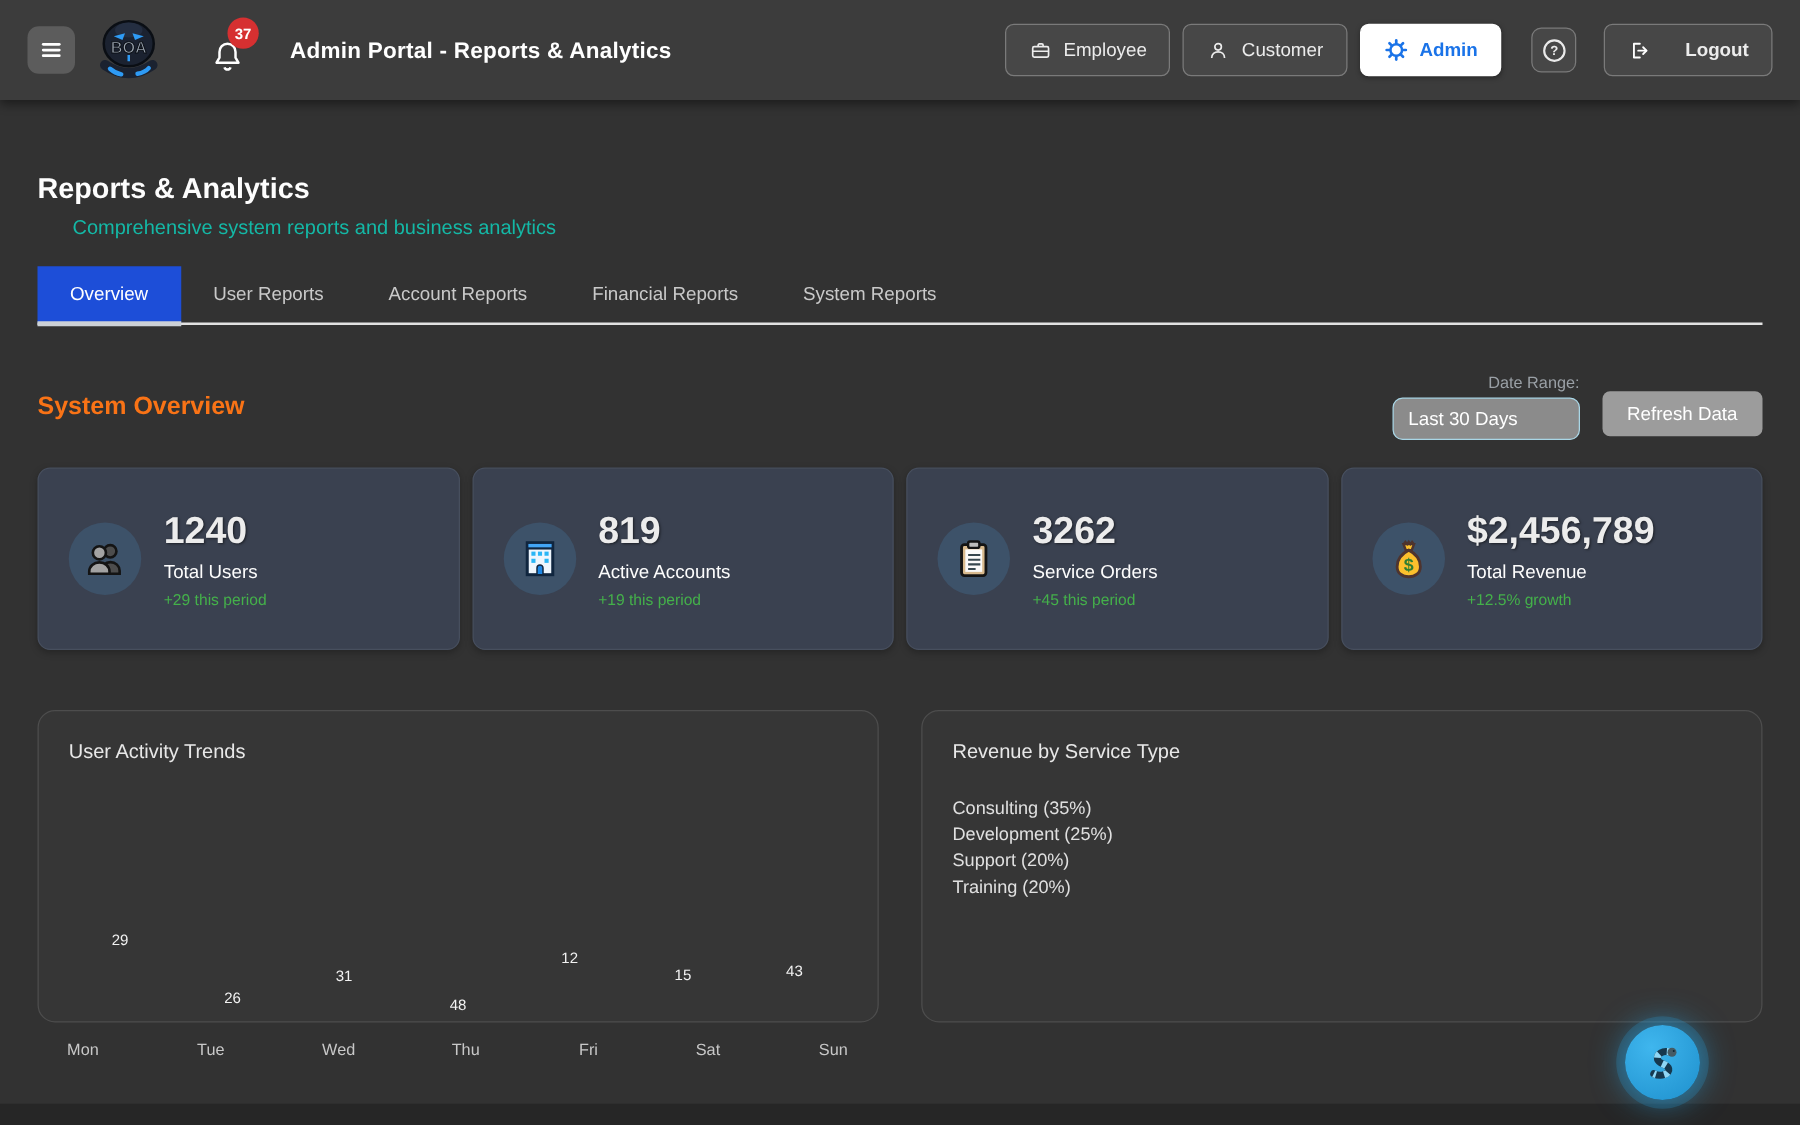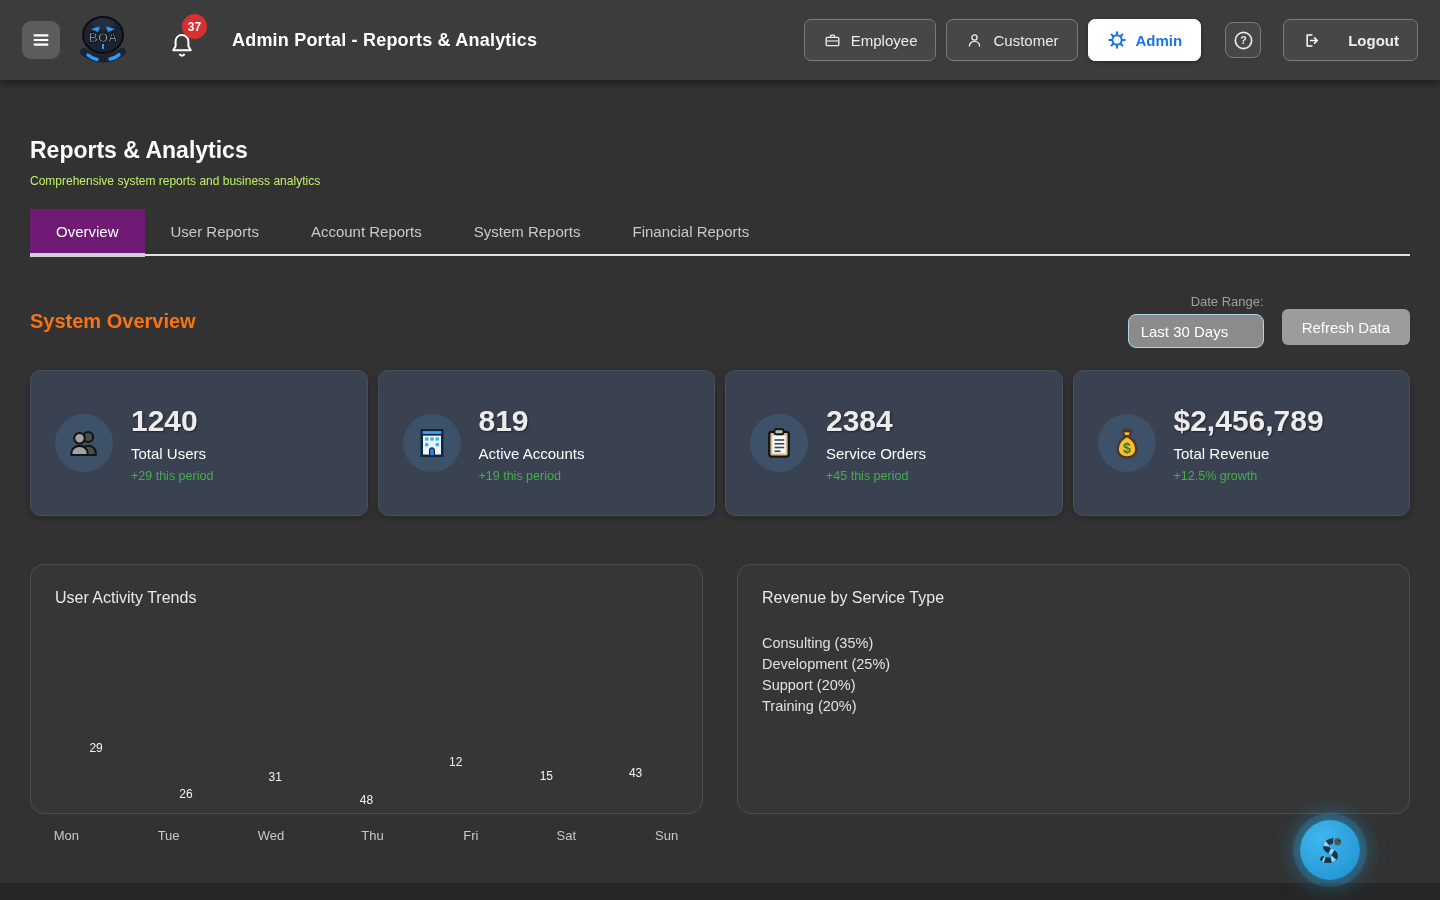--- a/index.html
+++ b/index.html
@@ -37,39 +37,39 @@
   .hbtn.admin {
     background:#ffffff; border-color:#ffffff; color:#1a73e8; font-weight:bold;
     box-shadow:0 1px 4px rgba(0,0,0,.35);
   }
   .hbtn.help { width:36px; height:36px; padding:0; justify-content:center; border-radius:8px; margin-left:14px; }
   .hbtn.logout { font-weight:bold; margin-left:12px;gap:27px; }
 
   
   .main { padding:0 30px; }
   .page-title { margin-top:57px; font-size:23px; font-weight:bold; color:#fdfdfd; }
-  .page-subtitle { margin-top:10px; font-size:12px; color:#bef264; }
+  .page-subtitle { margin-top:10px; font-size:16px; color:#14b8a6;margin-left:28px; }
 
   .tabs { display:flex; margin-top:21px; border-bottom:2px solid #e2e2e2; }
   .tab {
     background:transparent; border:none; color:#c9c9c9; font-size:15px; font-family:inherit;
     padding:14px 26px; cursor:pointer; position:relative;
   }
-  .tab.active { background:#701a75; color:#fff; }
+  .tab.active { background:#1d4ed8; color:#fff; }
   .tab.active::after {
     content:""; position:absolute; left:0; right:0; bottom:-3px; height:4px; background:#ccd1d6;
   }
 
   .section-row { display:flex; align-items:center; justify-content:space-between; margin-top:38px; }
   .section-title { font-size:20px; font-weight:bold; color:#f97316; }
   .controls { display:flex; align-items:center; gap:18px; }
   .select-col { display:flex; flex-direction:column; gap:5px;text-align:right; }
   .select-label { font-size:13px; color:#9aa0a6; }
   .select-box {
-    width:136px; height:34px; background:#8b8b8b; border:1.5px solid #a9d6e6; border-radius:8px;
+    width:150px; height:34px; background:#8b8b8b; border:1.5px solid #a9d6e6; border-radius:8px;
     color:#fff; font-size:15px; display:flex; align-items:center; padding:0 12px; cursor:pointer;
   }
   .refresh-btn {
     height:36px; padding:0 20px; background:#9c9c9c; border:none; border-radius:6px;
     color:#fff; font-size:15px; cursor:pointer; font-family:inherit; margin-top:12px;
   }
 
   
   .stats { display:grid; grid-template-columns:repeat(4,1fr); gap:10px; margin-top:22px; }
   .stat-card {
@@ -202,22 +202,22 @@
 </div>
 
 <div class="main">
   <div class="page-title">Reports &amp; Analytics</div>
   <div class="page-subtitle">Comprehensive system reports and business analytics</div>
 
   <div class="tabs">
     <button class="tab active">Overview</button>
     <button class="tab">User Reports</button>
     <button class="tab">Account Reports</button>
+    <button class="tab">Financial Reports</button>
     <button class="tab">System Reports</button>
-    <button class="tab">Financial Reports</button>
   </div>
 
   <div class="section-row">
     <div class="section-title">System Overview</div>
     <div class="controls">
       <div class="select-col">
         <span class="select-label">Date Range:</span>
         <div class="select-box">Last 30 Days</div>
       </div>
       <button class="refresh-btn">Refresh Data</button>
@@ -271,21 +271,21 @@
           <rect x="9" y="2.8" width="6" height="3.4" rx="1" fill="#bdbdbd" stroke="#141414" stroke-width="1.3"></rect>
           <g stroke="#37474f" stroke-width="1.1">
             <line x1="9" y1="10" x2="15.5" y2="10"></line>
               <line x1="9" y1="12.5" x2="15.5" y2="12.5"></line>
             <line x1="9" y1="15" x2="15.5" y2="15"></line>
               <line x1="9" y1="17.5" x2="13" y2="17.5"></line>
           </g>
         </svg>
       </span>
       <span class="stat-text">
-        <span class="stat-value">2384</span>
+        <span class="stat-value">3262</span>
         <span class="stat-label">Service Orders</span>
         <span class="stat-delta">+45 this period</span>
       </span>
     </div>
 
     <div class="stat-card">
       <span class="stat-icon">
         <svg width="36" height="36" viewBox="0 0 24 24">
           <path d="M9.2 4.2 h5.6 l-1.2 3.2 h-3.2 Z" fill="#fbc02d" stroke="#4e342e" stroke-width="1.3"></path>
           <path d="M9.2 4.2 l1 -1.3 1 1.3 0.8 -1.3 0.9 1.3 0.9 -1.3 1 1.3" fill="none" stroke="#4e342e" stroke-width="1.1"></path>

